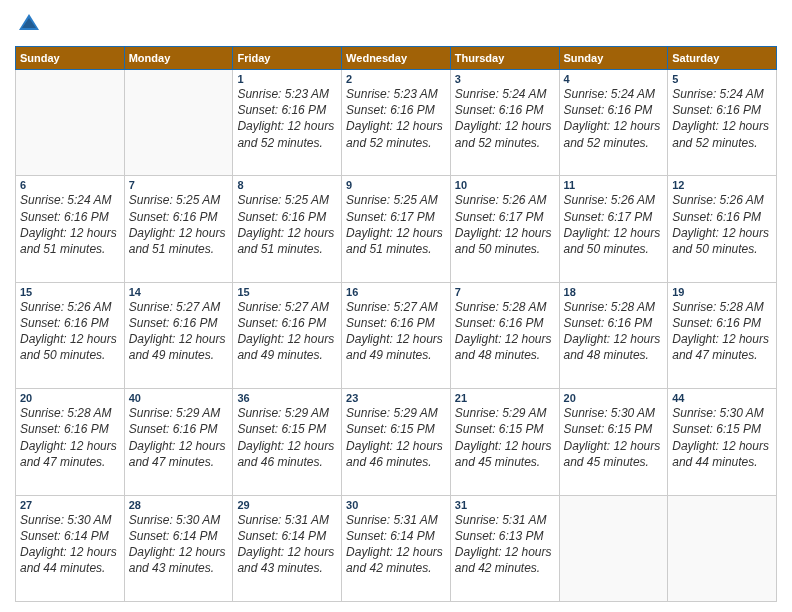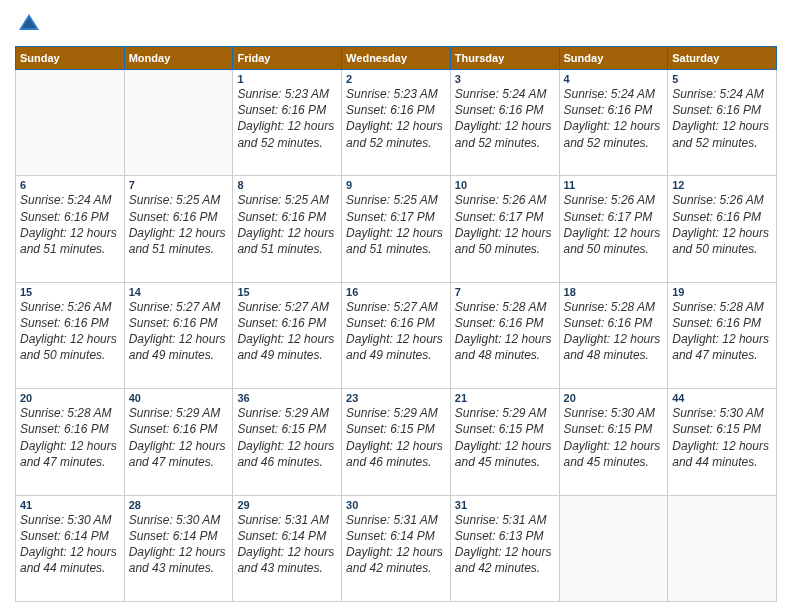--- a/index.html
+++ b/index.html
@@ -298,21 +298,21 @@
           </td>
           <td>
             <span class="day-num">44</span>
             <div class="day-info" style="white-space: pre-line;">Sunrise: 5:30 AM
 Sunset: 6:15 PM
 Daylight: 12 hours and 44 minutes.</div>
           </td>
         </tr>
         <tr>
           <td>
-            <span class="day-num">41</span>
+            <span class="day-num">27</span>
             <div class="day-info" style="white-space: pre-line;">Sunrise: 5:30 AM
 Sunset: 6:14 PM
 Daylight: 12 hours and 44 minutes.</div>
           </td>
           <td>
             <span class="day-num">28</span>
             <div class="day-info" style="white-space: pre-line;">Sunrise: 5:30 AM
 Sunset: 6:14 PM
 Daylight: 12 hours and 43 minutes.</div>
           </td>

